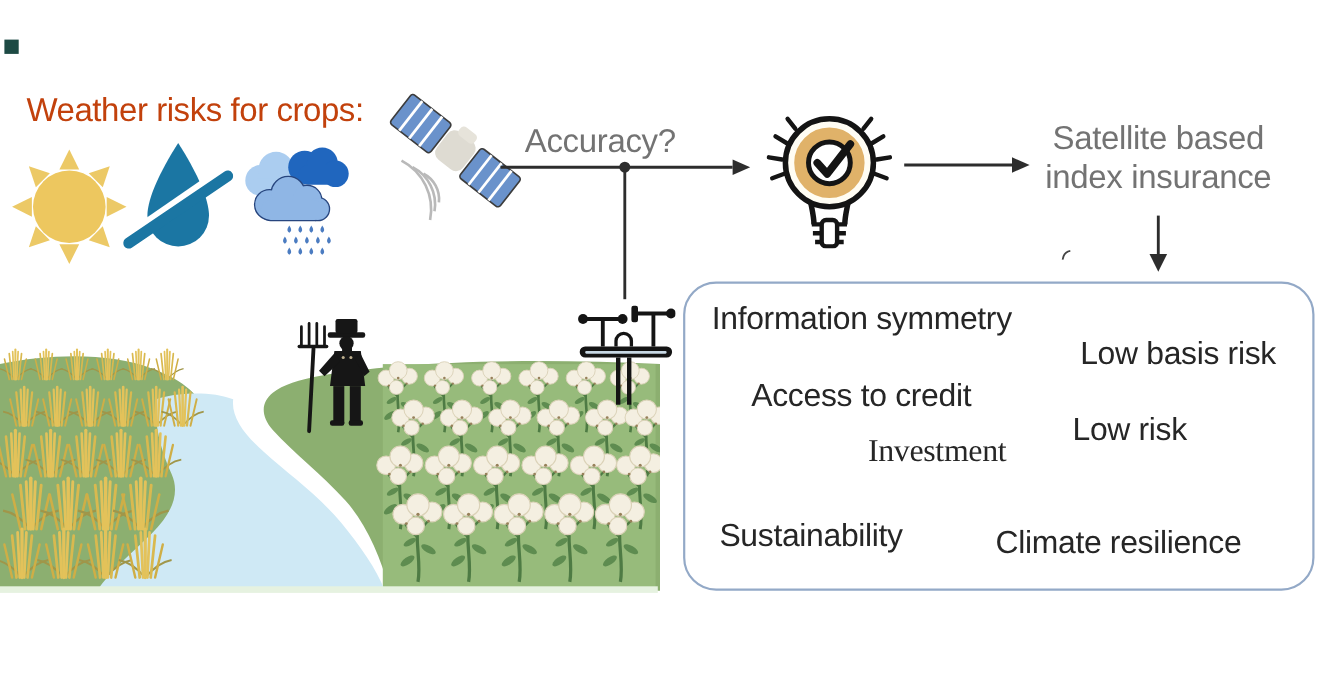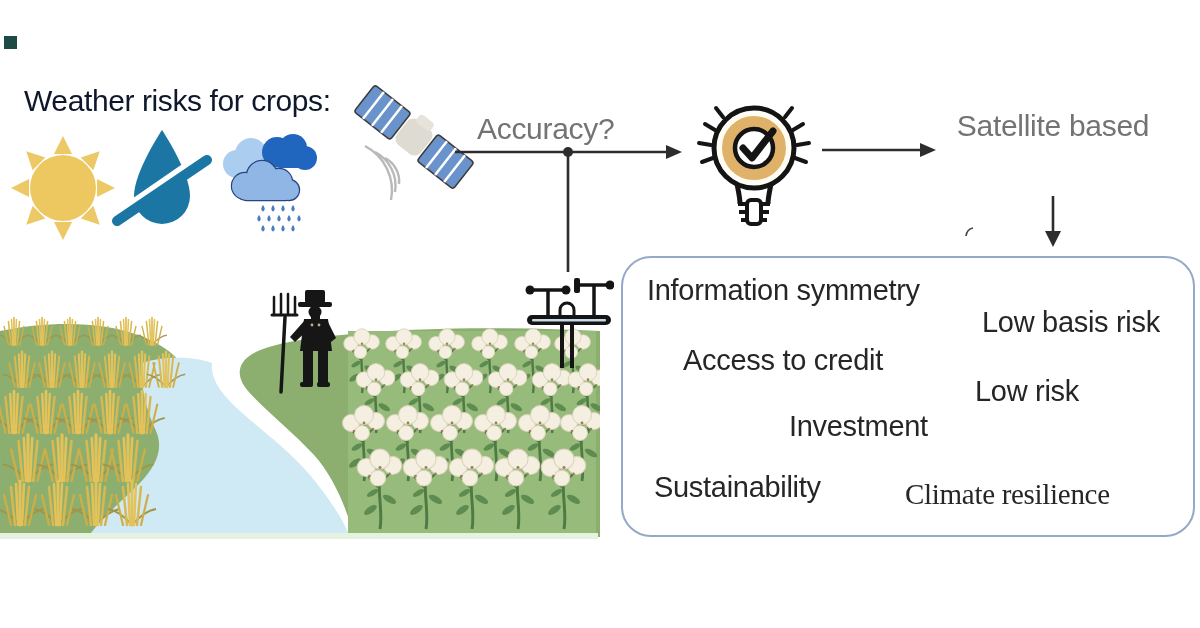--- a/index.html
+++ b/index.html
@@ -1,33 +1,33 @@
 <!DOCTYPE html>
 <html><head>
 <meta charset="utf-8">
 <style>
   html,body{margin:0;padding:0;background:#fff;}
   .stage{position:relative;width:1200px;height:628px;background:#ffffff;overflow:hidden;
          font-family:"Liberation Sans",sans-serif;color:#1e1e1e;}
   .abs{position:absolute;}
   .txt{white-space:nowrap;letter-spacing:-0.3px;color:#737373;}
-  .title{left:24px;top:84px;font-size:30px;letter-spacing:-0.4px;color:#0f172a;}
+  .title{left:24px;top:84px;font-size:30px;letter-spacing:-0.4px;color:#c2410c;}
   .accuracy{left:477px;top:112px;font-size:30px;}
   .outcome{left:926px;top:108px;width:254px;text-align:center;font-size:30px;line-height:36px;}
   .corner-square{left:4px;top:36px;width:13px;height:13px;background:#1d4a44;}
   .benefits-box{left:621px;top:256px;width:570px;height:277px;background:#ffffff;
                 border:2.5px solid #93a9c7;border-radius:30px;}
   .benefit{position:absolute;font-size:29px;white-space:nowrap;letter-spacing:-0.3px;color:#262626;}
   .b0{left:24px;top:16px;}
   .b1{left:359px;top:48px;}
   .b2{left:60px;top:86px;}
   .b3{left:352px;top:117px;}
-  .b4{left:166px;top:152px;}
+  .b4{left:166px;top:136px;font-family:Liberation Serif, serif;}
   .b5{left:31px;top:213px;}
-  .b6{left:282px;top:220px;font-family:Liberation Serif, serif;}
+  .b6{left:282px;top:220px;}
   svg{display:block;}
 </style>
 </head>
 <body>
 
 <div class="stage">
 
   <div class="abs corner-square"></div>
 
   <div class="abs txt title">Weather risks for crops:</div>
@@ -179,20 +179,21 @@
     <g stroke="#141414" stroke-width="4">
       <line x1="48" y1="110" x2="80" y2="110"></line>
       <line x1="49" y1="118" x2="79" y2="118"></line>
       <line x1="51" y1="126" x2="77" y2="126"></line>
       <rect x="57" y="106" width="14" height="24" rx="4" fill="#ffffff"></rect>
     </g>
   </svg>
 
   <div class="abs txt outcome">
     <div>Satellite based</div>
+    <div>index insurance</div>
   </div>
 
   <svg class="abs" style="left:963px;top:224px;" width="12" height="14" viewBox="0 0 12 14">
     <path d="M3,12 Q4,5 10,4" stroke="#444" fill="none" stroke-width="1.6"></path>
   </svg>
 
   <div class="abs benefits-box">
     <span class="benefit b1">Low basis risk</span>
     <span class="benefit b0">Information symmetry</span>
     <span class="benefit b2">Access to credit</span>

